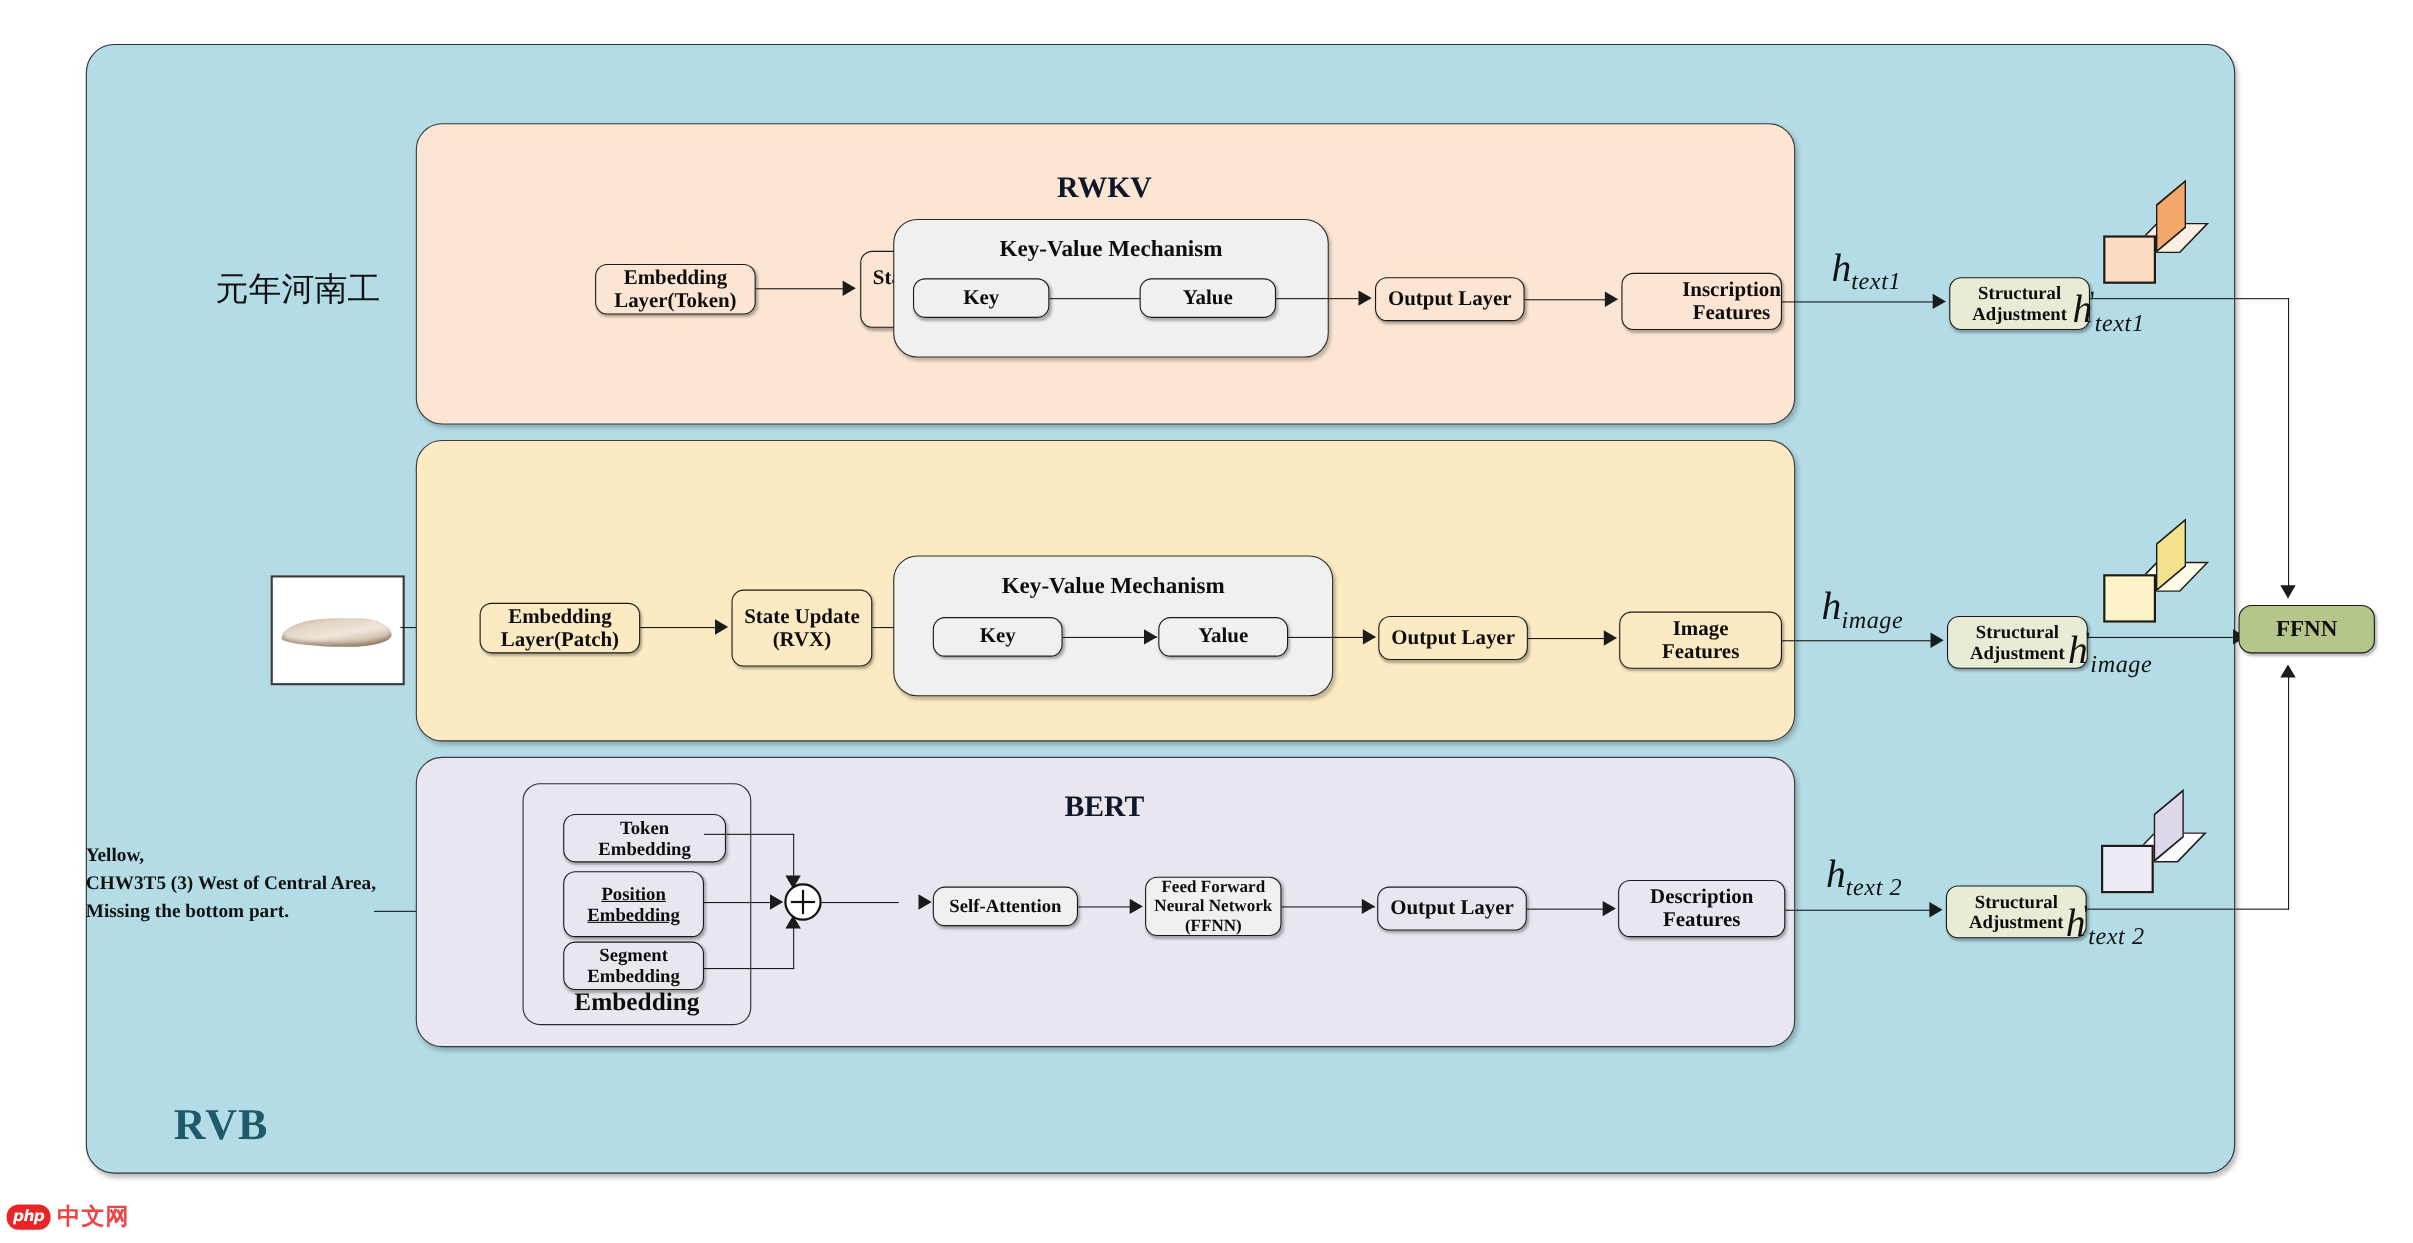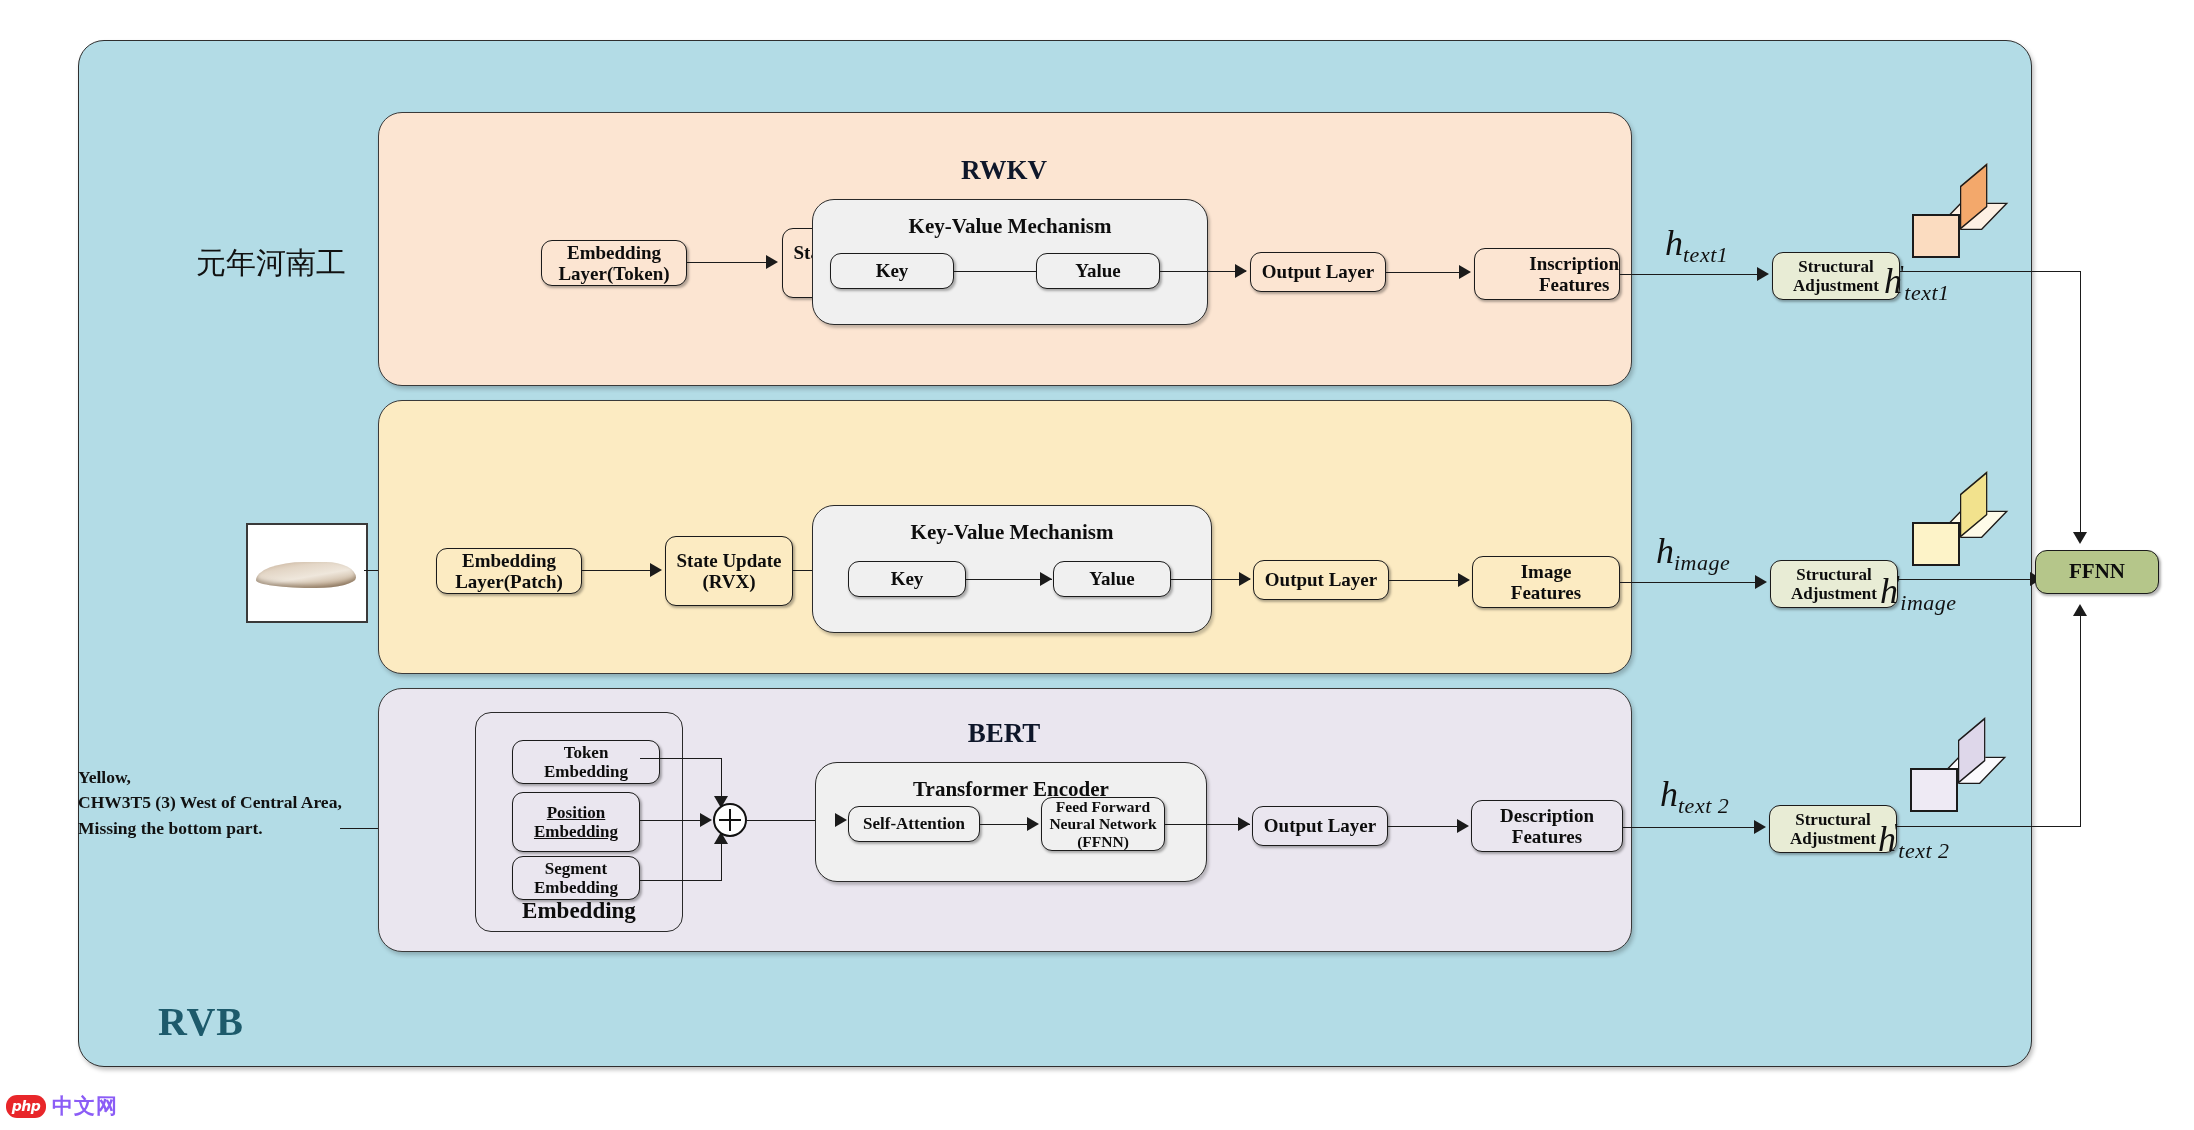--- a/index.html
+++ b/index.html
@@ -156,21 +156,21 @@
   .plus-circle:after{top:4px;left:14.2px;height:22px;width:2.2px;}
 
   
   .watermark{position:absolute;left:6px;top:1092px;display:flex;align-items:center;gap:6px;}
   .wm-badge{
     width:40px;height:23px;border-radius:11px;background:#e8262a;
     color:#fff;font-size:14px;font-weight:bold;font-style:italic;
     display:flex;align-items:center;justify-content:center;
     font-family:"DejaVu Sans",sans-serif;letter-spacing:-.5px;
   }
-  .wm-text{font-size:21px;font-weight:bold;color:#8b5cf6;
+  .wm-text{font-size:21px;font-weight:bold;color:#ef4444;
     font-family:"DejaVu Sans",sans-serif;letter-spacing:1px;}
 </style>
 </head>
 <body>
 
 <div class="canvas">
 
   <div class="rvb-outer"></div>
   <div class="rvb-label">RVB</div>
 
@@ -372,23 +372,20 @@
   <div class="arrow-r" style="left:700px;top:813px;"></div>
 
   <div class="line-h" style="left:640px;top:880px;width:82px;"></div>
   <div class="line-v" style="left:721px;top:838px;height:43px;"></div>
   <div class="arrow-u" style="left:714px;top:832px;"></div>
 
   <div class="plus-circle" style="left:713px;top:803px;"></div>
 
   <div class="line-h" style="left:747px;top:820px;width:70px;"></div>
 
-  <div class="group" style="left:815px;top:762px;width:392px;height:120px;">
-    <div class="group-title">Transformer Encoder</div>
-  </div>
   <div class="arrow-r" style="left:835px;top:813px;"></div>
   <div class="node n-grey" style="left:848px;top:806px;width:132px;height:36px;font-size:17px;">
     <span>Self-Attention</span>
   </div>
   <div class="line-h" style="left:980px;top:824px;width:50px;"></div>
   <div class="arrow-r" style="left:1027px;top:817px;"></div>
   <div class="node n-grey" style="left:1041px;top:797px;width:124px;height:54px;font-size:15.5px;">
     <div>
       <div>Feed Forward</div>
       <div>Neural Network</div>

